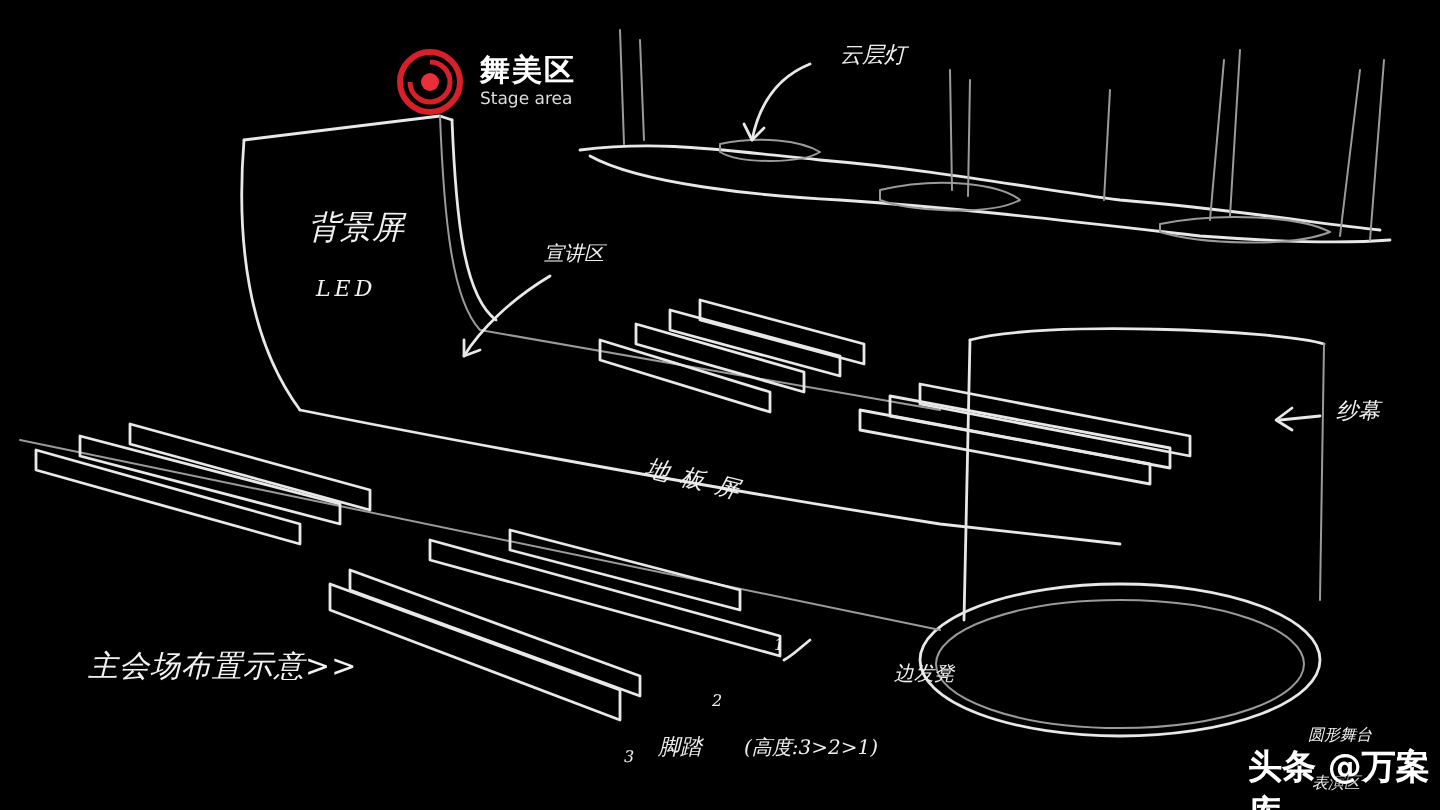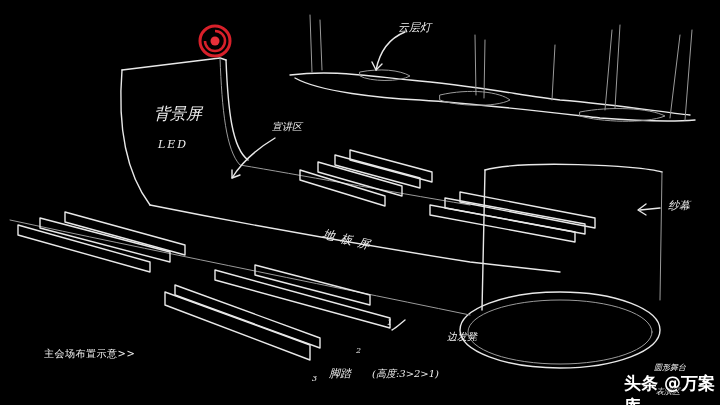--- a/index.html
+++ b/index.html
@@ -17,21 +17,21 @@
     }
     .logo { width: 34px; height: 34px; }
     .title-block { display: flex; flex-direction: column; }
     .title-zh { font-size: 15px; font-weight: bold; letter-spacing: 1px; line-height: 18px; }
     .title-en { font-size: 8.5px; color: #ddd; line-height: 12px; }
     .hand {
       position: absolute; font-family: "DejaVu Serif", serif; color: #f0f0f0; font-style: italic;
       white-space: nowrap;
     }
     .caption {
-      position: absolute; left: 44px; top: 347px; font-size: 10px; color: #f2f2f2; letter-spacing: 0.5px;
+      position: absolute; left: 44px; top: 324px; font-size: 15px; color: #f2f2f2; letter-spacing: 0.5px; font-style: italic;
     }
     .watermark {
       position: absolute; left: 596px; top: 372px; font-size: 17px; font-weight: bold; color: #fff;
       text-shadow: 0 0 3px #000;
       margin-left: 28px;
     }
   </style>
 </head>
 <body>
 
@@ -93,23 +93,27 @@
   <polyline points="646,204 638,210 646,215"></polyline>
   <path d="M405 320 C400 324 396 328 392 330"></path>
 </svg>
 
 <div class="header">
   <svg class="logo" viewBox="0 0 34 34">
     <circle cx="17" cy="17" r="15" fill="none" stroke="#d8202a" stroke-width="3"></circle>
     <path d="M17 7 A10 10 0 1 1 7 17" fill="none" stroke="#d8202a" stroke-width="2.5"></path>
     <circle cx="17" cy="17" r="4.5" fill="#e8303a"></circle>
   </svg>
+  <div class="title-block">
+    <span class="title-zh">舞美区</span>
+    <span class="title-en">Stage area</span>
+  </div>
 </div>
 
-<span class="hand" style="left:398px;top:20px;font-size:11px;text-align:right;">云层灯</span>
+<span class="hand" style="left:420px;top:20px;font-size:11px;text-align:right;">云层灯</span>
 <span class="hand" style="left:158px;top:93px;font-size:11px;letter-spacing:2px;margin-top:45px;">LED</span>
 <span class="hand" style="left:154px;top:104px;font-size:16px;">背景屏</span>
 <span class="hand" style="left:272px;top:120px;font-size:10px;">宣讲区</span>
 <span class="hand" style="left:668px;top:198px;font-size:11px;">纱幕</span>
 <span class="hand" style="left:322px;top:232px;font-size:12px;letter-spacing:6px;transform:rotate(14deg);">地板屏</span>
 <span class="hand" style="left:387px;top:318px;font-size:8px;">1</span>
 <span class="hand" style="left:408px;top:330px;font-size:10px;margin-left:39px;">边发凳</span>
 <span class="hand" style="left:356px;top:346px;font-size:8px;">2</span>
 <span class="hand" style="left:312px;top:374px;font-size:8px;">3</span>
 <span class="hand" style="left:329px;top:366px;font-size:11px;">脚踏</span>

